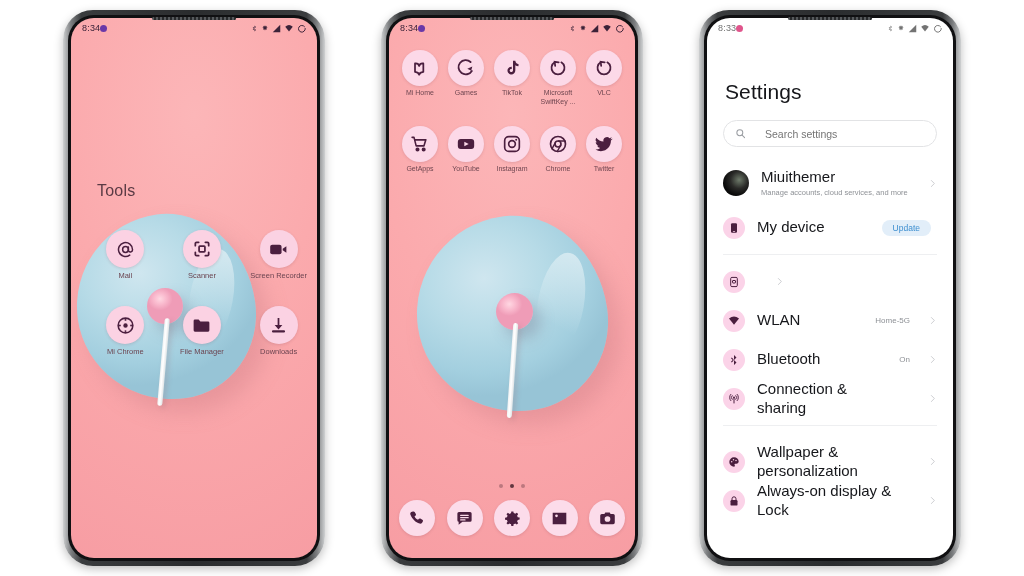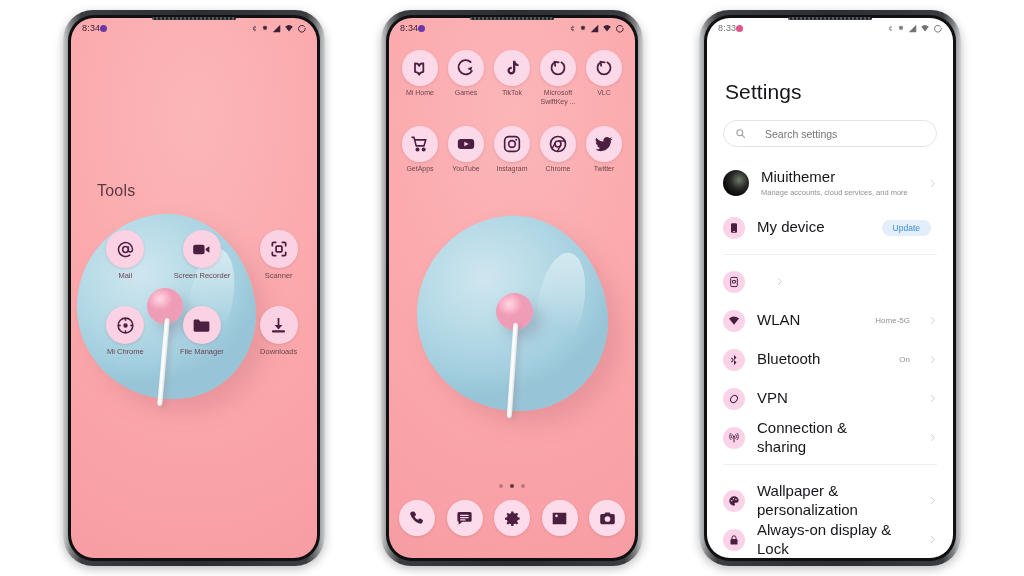--- a/index.html
+++ b/index.html
@@ -328,36 +328,36 @@
               <svg width="21" height="21" viewBox="0 0 24 24" fill="none" stroke="currentColor" stroke-width="1.7">
                   <circle cx="12" cy="12" r="3.3"></circle>
                   <path d="M15.3 9v4.2a2.4 2.4 0 0 0 4.7-.8V12a8 8 0 1 0-3.2 6.4" stroke-linecap="round"></path>
                 </svg>
             </div>
             <div class="app-label">Mail</div>
           </div>
 
           <div class="app">
             <div class="app-icon">
+              <svg width="20" height="20" viewBox="0 0 24 24" fill="none" stroke="currentColor" stroke-width="2.1" stroke-linecap="round">
+                  <path d="M4 8V5.5A1.5 1.5 0 0 1 5.5 4H8M16 4h2.5A1.5 1.5 0 0 1 20 5.5V8M20 16v2.5a1.5 1.5 0 0 1-1.5 1.5H16M8 20H5.5A1.5 1.5 0 0 1 4 18.5V16"></path>
+                  <rect x="8.5" y="8.5" width="7" height="7" rx="1"></rect>
+                </svg>
+            </div>
+            <div class="app-label">Scanner</div>
+          </div>
+
+          <div class="app">
+            <div class="app-icon">
               <svg width="21" height="21" viewBox="0 0 24 24" fill="currentColor">
                   <rect x="2.5" y="6.5" width="13" height="11" rx="2.4"></rect>
                   <path d="M16.8 11.2l4.2-2.8v7.2l-4.2-2.8z"></path>
                 </svg>
             </div>
             <div class="app-label">Screen Recorder</div>
-          </div>
-
-          <div class="app">
-            <div class="app-icon">
-              <svg width="20" height="20" viewBox="0 0 24 24" fill="none" stroke="currentColor" stroke-width="2.1" stroke-linecap="round">
-                  <path d="M4 8V5.5A1.5 1.5 0 0 1 5.5 4H8M16 4h2.5A1.5 1.5 0 0 1 20 5.5V8M20 16v2.5a1.5 1.5 0 0 1-1.5 1.5H16M8 20H5.5A1.5 1.5 0 0 1 4 18.5V16"></path>
-                  <rect x="8.5" y="8.5" width="7" height="7" rx="1"></rect>
-                </svg>
-            </div>
-            <div class="app-label">Scanner</div>
           </div>
 
           <div class="app">
             <div class="app-icon">
               <svg width="21" height="21" viewBox="0 0 24 24" fill="none" stroke="currentColor" stroke-width="1.8">
                   <circle cx="12" cy="12" r="8.4"></circle>
                   <circle cx="12" cy="12" r="2.5" fill="currentColor" stroke="none"></circle>
                   <circle cx="12" cy="5.6" r="1.1" fill="currentColor" stroke="none"></circle>
                   <circle cx="12" cy="18.4" r="1.1" fill="currentColor" stroke="none"></circle>
                   <circle cx="5.6" cy="12" r="1.1" fill="currentColor" stroke="none"></circle>
@@ -678,34 +678,20 @@
               </div>
               <div class="st-text">
                 <div class="st-label">Bluetooth</div>
               </div>
               <div class="st-value">On</div>
               <svg class="st-chev" width="9" height="9" viewBox="0 0 24 24" fill="none" stroke="currentColor" stroke-width="2.2">
                   <path d="M9 4l8 8-8 8" stroke-linecap="round"></path>
                 </svg>
             </div>
 
-            <div class="st-row">
-              <div class="st-ico">
-                <svg width="12" height="12" viewBox="0 0 24 24" fill="none" stroke="currentColor" stroke-width="2">
-                    <ellipse cx="12" cy="12" rx="6" ry="7.6" transform="rotate(42 12 12)"></ellipse>
-                  </svg>
-              </div>
-              <div class="st-text">
-                <div class="st-label">VPN</div>
-              </div>
-              <div class="st-value"></div>
-              <svg class="st-chev" width="9" height="9" viewBox="0 0 24 24" fill="none" stroke="currentColor" stroke-width="2.2">
-                  <path d="M9 4l8 8-8 8" stroke-linecap="round"></path>
-                </svg>
-            </div>
 
             <div class="st-row">
               <div class="st-ico">
                 <svg width="12" height="12" viewBox="0 0 24 24" fill="none" stroke="currentColor" stroke-width="1.9" stroke-linecap="round">
                     <circle cx="12" cy="9" r="2" fill="currentColor" stroke="none"></circle>
                     <path d="M8.3 5.3a5.2 5.2 0 0 0 0 7.4M15.7 5.3a5.2 5.2 0 0 1 0 7.4M5.6 2.7a9 9 0 0 0 0 12.6M18.4 2.7a9 9 0 0 1 0 12.6"></path>
                     <path d="M12 11v9" stroke-width="2"></path>
                   </svg>
               </div>
               <div class="st-text">

